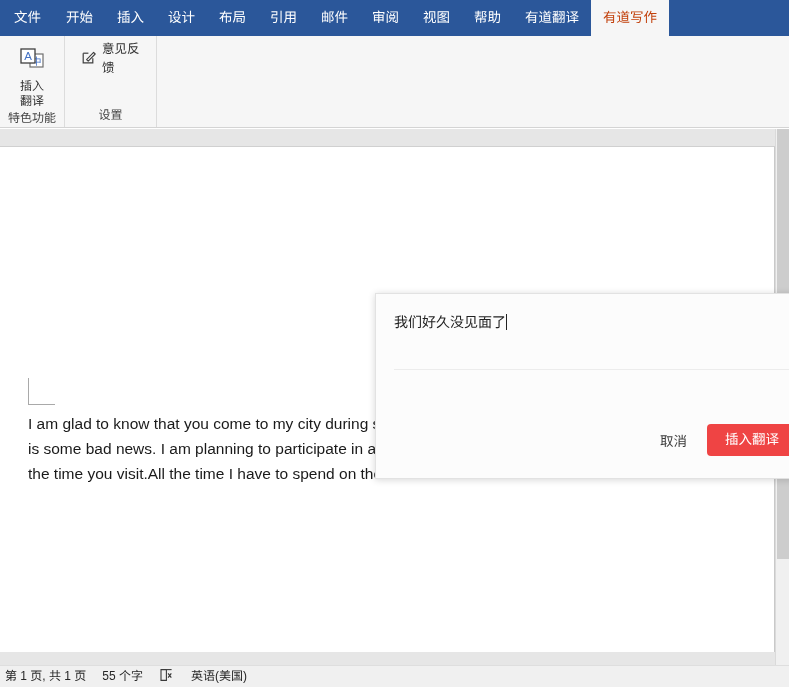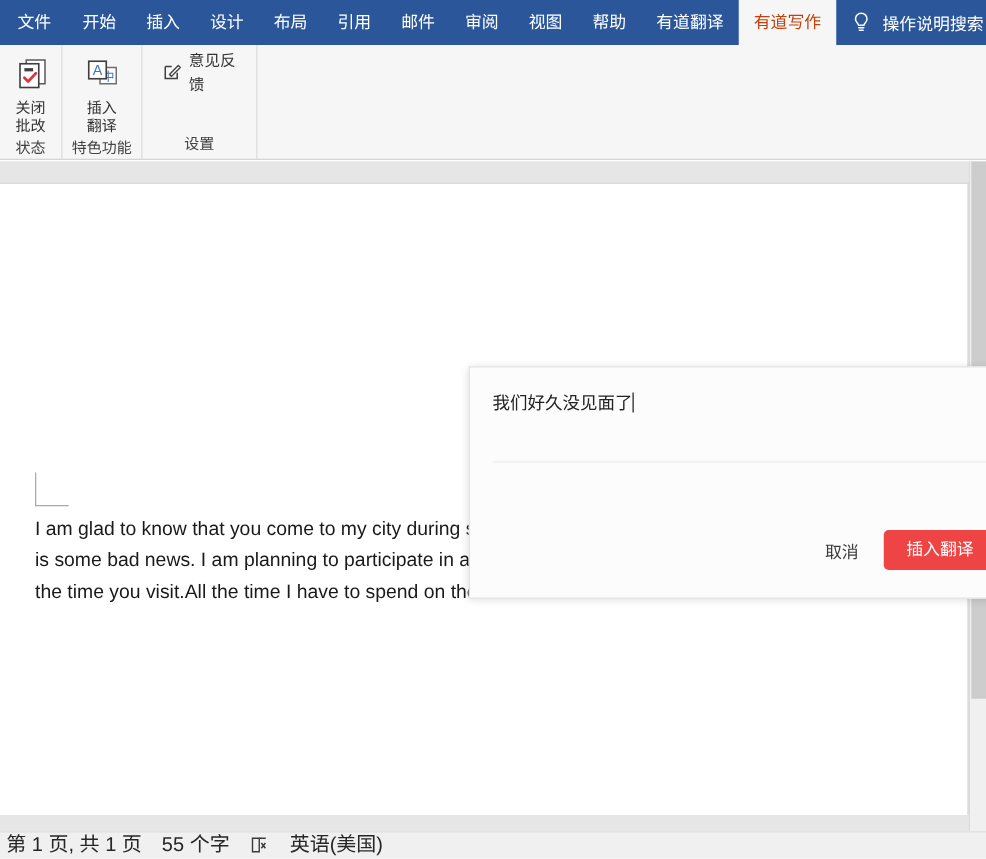--- a/index.html
+++ b/index.html
@@ -274,21 +274,21 @@
   .statusbar {
     position: absolute;
     left: 0; bottom: 0;
     width: 789px;
     height: 22px;
     background: #f0f0f0;
     border-top: 1px solid #dedede;
     box-sizing: border-box;
     display: flex;
     align-items: center;
-    font-size: 16px;
+    font-size: 12px;
     color: #262626;
   }
   .sb-item {
     padding: 0 8px;
     white-space: nowrap;
     line-height: 21px;
     cursor: default;
   }
   .sb-item.first { padding-left: 5px; }
   .proof-icon { display: inline-block; width: 16px; height: 14px; position: relative; vertical-align: -2px; }
@@ -304,50 +304,24 @@
     <div class="tab">插入</div>
     <div class="tab">设计</div>
     <div class="tab">布局</div>
     <div class="tab">引用</div>
     <div class="tab">邮件</div>
     <div class="tab">审阅</div>
     <div class="tab">视图</div>
     <div class="tab">帮助</div>
     <div class="tab">有道翻译</div>
     <div class="tab active">有道写作</div>
-    <div class="tab-tellme">
-      <span class="bulb">
-        <svg width="16" height="18" viewBox="0 0 16 18" aria-hidden="true">
-          <path d="M8 1.6c-2.6 0-4.6 2-4.6 4.5 0 1.6 0.8 2.6 1.6 3.5 0.5 0.6 0.8 1 0.9 1.6h4.2c0.1-0.6 0.4-1 0.9-1.6 0.8-0.9 1.6-1.9 1.6-3.5C12.6 3.6 10.6 1.6 8 1.6z" fill="none" stroke="#ffffff" stroke-width="1.2"></path>
-          <path d="M6 13.2h4M6.5 15.2h3" fill="none" stroke="#ffffff" stroke-width="1.2" stroke-linecap="round"></path>
-        </svg>
-      </span>
-      <span>操作说明搜索</span>
-    </div>
   </div>
 
   <div class="ribbon-body">
 
-    <div class="rgroup" style="width:49px;">
-      <div class="rgroup-items">
-        <div class="bigbtn">
-          <span class="icon-wrap">
-            <svg width="34" height="32" viewBox="0 0 34 32" aria-hidden="true">
-              <rect x="13" y="4" width="15" height="19" fill="#ffffff" stroke="#5a5a5a" stroke-width="1.2"></rect>
-              <rect x="8" y="7" width="15" height="19" fill="#ffffff" stroke="#3f3f3f" stroke-width="1.3"></rect>
-              <rect x="11.5" y="10.5" width="7" height="2.6" fill="#3f3f3f"></rect>
-              <path d="M11.5 18.2 l3 3 l6.2 -6.6" fill="none" stroke="#e0323c" stroke-width="2.1" stroke-linecap="round" stroke-linejoin="round"></path>
-            </svg>
-          </span>
-          <span class="lbl">关闭</span>
-          <span class="lbl">批改</span>
-        </div>
-      </div>
-      <div class="rgroup-label">状态</div>
-    </div>
 
     <div class="rgroup" style="width:64px;">
       <div class="rgroup-items">
         <div class="bigbtn">
           <span class="icon-wrap">
             <svg width="34" height="32" viewBox="0 0 34 32" aria-hidden="true">
               <rect x="15" y="10" width="13" height="13" fill="#ffffff" stroke="#6f6f6f" stroke-width="1.2"></rect>
               <text x="21.5" y="20.5" font-family="DejaVu Sans, sans-serif" font-size="10" fill="#4472c4" text-anchor="middle">中</text>
               <rect x="6" y="5" width="14" height="14" fill="#ffffff" stroke="#3f3f3f" stroke-width="1.3"></rect>
               <text x="13" y="16.3" font-family="Liberation Sans, sans-serif" font-size="11.5" fill="#4472c4" text-anchor="middle">A</text>

